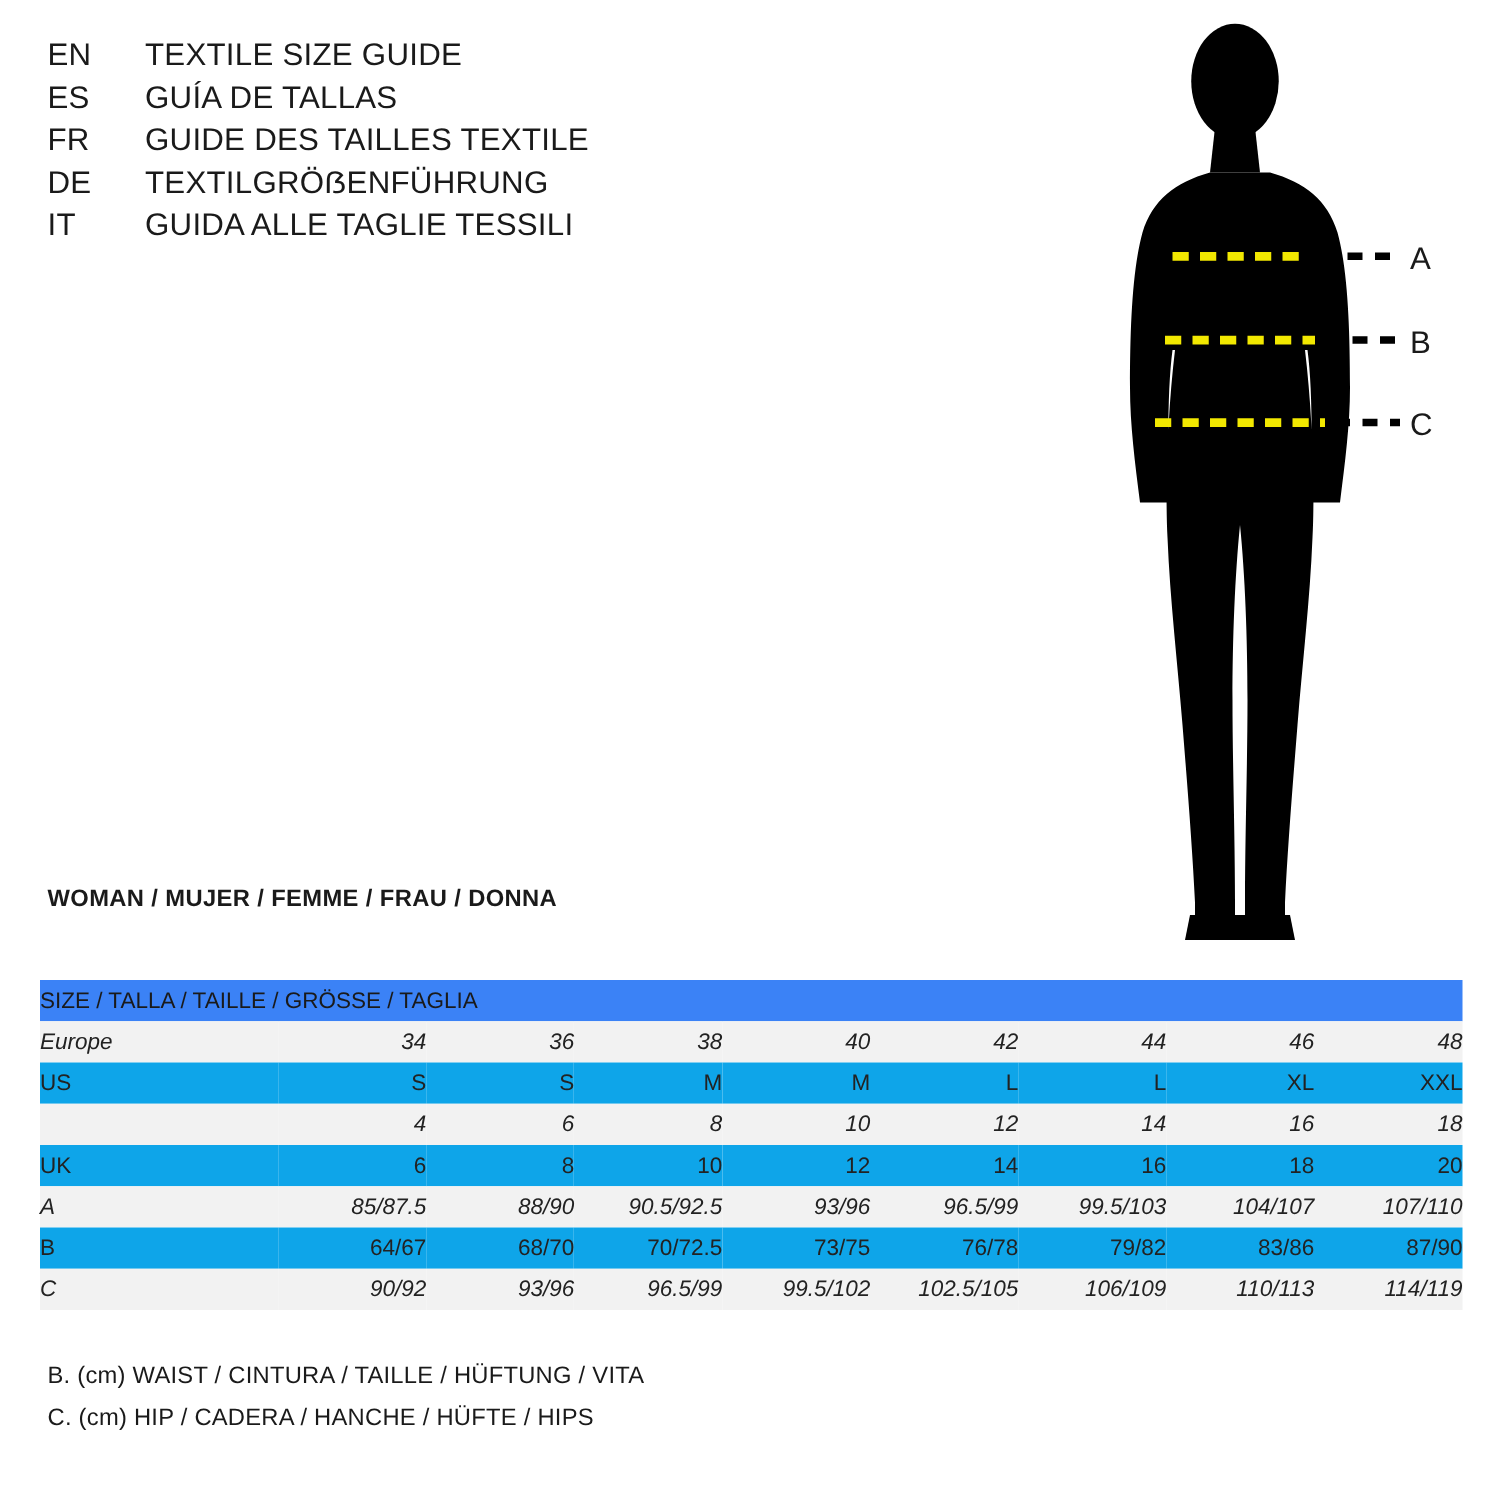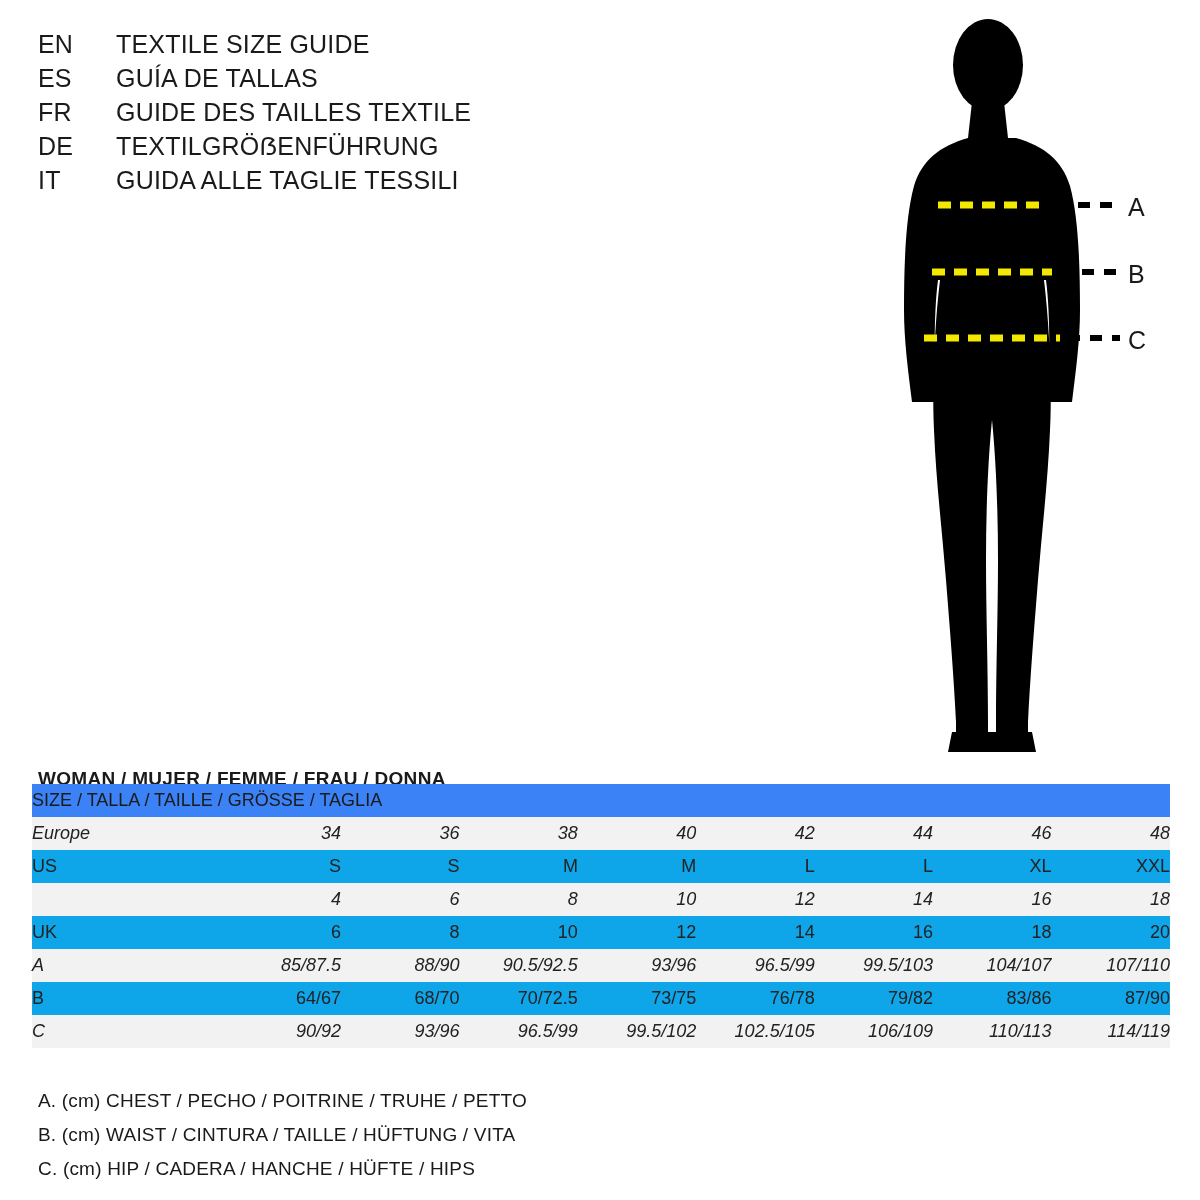--- a/index.html
+++ b/index.html
@@ -62,21 +62,21 @@
   .marker-label {
     position: absolute;
     font-size: 25px;
     color: #1a1a1a;
   }
 
   
   .woman-label {
     position: absolute;
     left: 38px;
-    top: 768px;
+    top: 709px;
     font-size: 19px;
     font-weight: bold;
     letter-spacing: 0.3px;
     color: #1a1a1a;
   }
 
   table.size-table {
     position: absolute;
     left: 32px;
     top: 784px;
@@ -289,18 +289,17 @@
         <td class="val-cell">99.5/102</td>
         <td class="val-cell">102.5/105</td>
         <td class="val-cell">106/109</td>
         <td class="val-cell">110/113</td>
         <td class="val-cell">114/119</td>
       </tr>
     </tbody>
   </table>
 
   <div class="notes">
-    <div class="note">A. (cm) CHEST / PECHO / POITRINE / TRUHE / PETTO</div>
     <div class="note">B. (cm) WAIST / CINTURA / TAILLE / HÜFTUNG / VITA</div>
     <div class="note">C. (cm) HIP / CADERA / HANCHE / HÜFTE / HIPS</div>
   </div>
 
 </div>
 
 </body></html>

